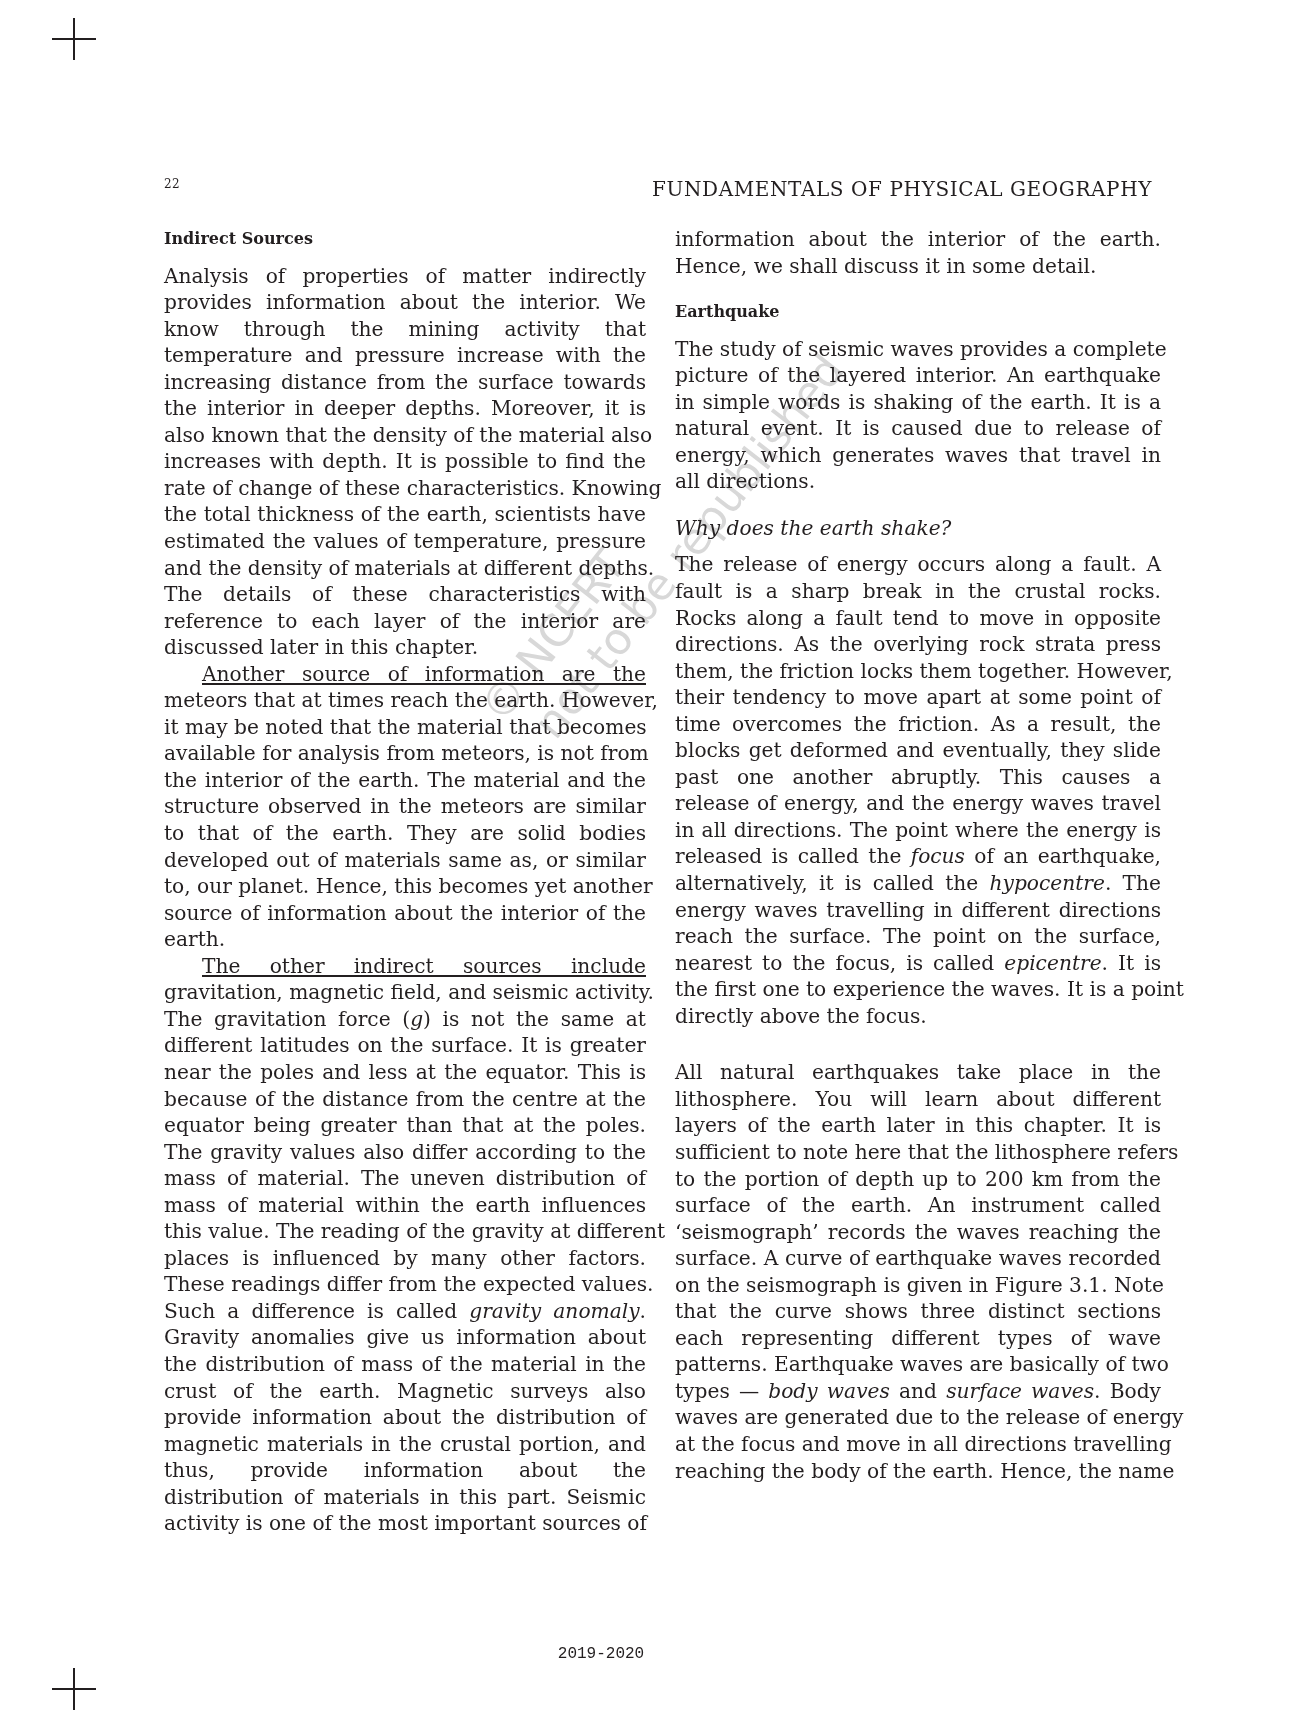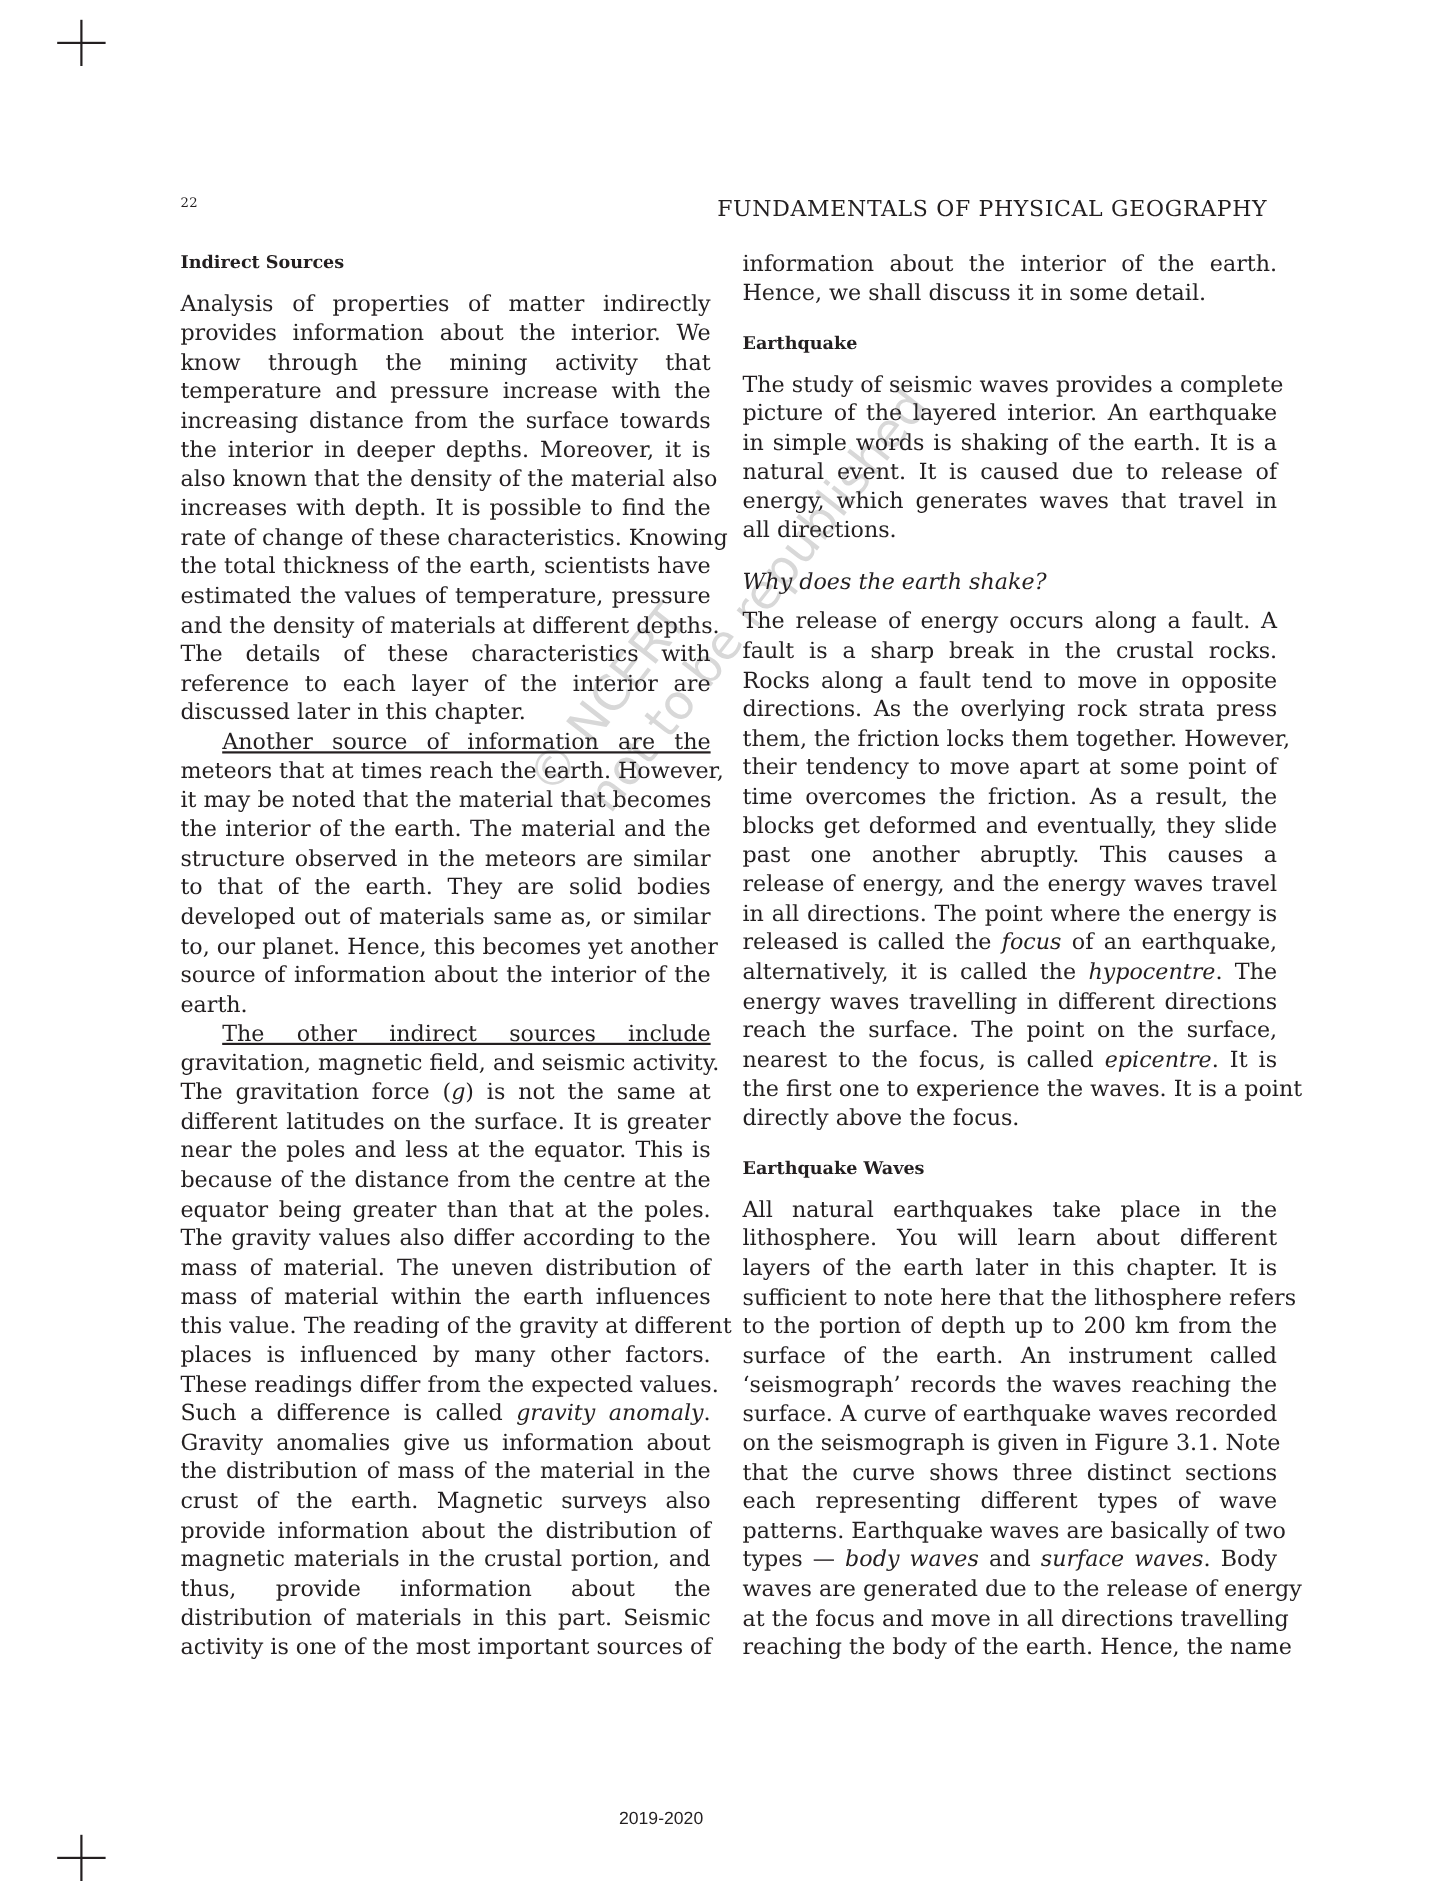--- a/index.html
+++ b/index.html
@@ -19,21 +19,21 @@
   .line.indent { padding-left:38px;text-decoration:underline; }
   .heading { font-weight:bold; font-size:16px; display:block; height:26.55px; }
   .gap-s { height:10px; }
   .gap-m { height:20px; }
   .italic-heading { font-style:italic; display:block; height:26.55px; }
   em, i { font-style:italic; }
   .watermark { position:absolute; left:470px; top:700px; transform:rotate(-52deg); transform-origin:left top;
                font-family:"DejaVu Sans","Liberation Sans",sans-serif; color:#d8d8d8; font-size:44px; line-height:52px; pointer-events:none; white-space:nowrap; }
   .watermark span { display:block; }
   .footer { position:absolute; top:1645px; left:0; width:1202px; text-align:center;
-            font-family:Liberation Sans, sans-serif; font-size:16px; color:#231f20; }
+            font-family:Liberation Mono, monospace; font-size:16px; color:#231f20; }
 </style>
 </head>
 <body>
 
 <div class="crop" style="left:52px; top:18px; width:44px; height:42px;">
   <div class="v"></div>
   <div class="h"></div>
 </div>
 <div class="crop" style="left:52px; top:1668px; width:44px; height:42px;">
   <div class="v"></div>
@@ -65,20 +65,21 @@
     <span class="line">estimated the values of temperature, pressure</span>
     <span class="line">and the density of materials at different depths.</span>
     <span class="line">The details of these characteristics with</span>
     <span class="line">reference to each layer of the interior are</span>
     <span class="line last">discussed later in this chapter.</span>
   </div>
   <div>
     <span class="line indent">Another source of information are the</span>
     <span class="line">meteors that at times reach the earth. However,</span>
     <span class="line">it may be noted that the material that becomes</span>
+    <span class="line">available for analysis from meteors, is not from</span>
     <span class="line">the interior of the earth. The material and the</span>
     <span class="line">structure observed in the meteors are similar</span>
     <span class="line">to that of the earth. They are solid bodies</span>
     <span class="line">developed out of materials same as, or similar</span>
     <span class="line">to, our planet. Hence, this becomes yet another</span>
     <span class="line">source of information about the interior of the</span>
     <span class="line last">earth.</span>
   </div>
   <div>
     <span class="line indent">The other indirect sources include</span>
@@ -139,21 +140,20 @@
     <span class="line">in all directions. The point where the energy is</span>
     <span class="line"><span>released is called the </span><i>focus</i><span> of an earthquake,</span></span>
     <span class="line"><span>alternatively, it is called the </span><i>hypocentre</i><span>. The</span></span>
     <span class="line">energy waves travelling in different directions</span>
     <span class="line">reach the surface. The point on the surface,</span>
     <span class="line"><span>nearest to the focus, is called </span><i>epicentre</i><span>. It is</span></span>
     <span class="line">the first one to experience the waves. It is a point</span>
     <span class="line last">directly above the focus.</span>
   </div>
   <div class="gap-m"></div>
-  <span class="heading">Earthquake Waves</span>
   <div class="gap-s"></div>
   <div>
     <span class="line">All natural earthquakes take place in the</span>
     <span class="line">lithosphere. You will learn about different</span>
     <span class="line">layers of the earth later in this chapter. It is</span>
     <span class="line">sufficient to note here that the lithosphere refers</span>
     <span class="line">to the portion of depth up to 200 km from the</span>
     <span class="line">surface of the earth. An instrument called</span>
     <span class="line">‘seismograph’ records the waves reaching the</span>
     <span class="line">surface. A curve of earthquake waves recorded</span>

